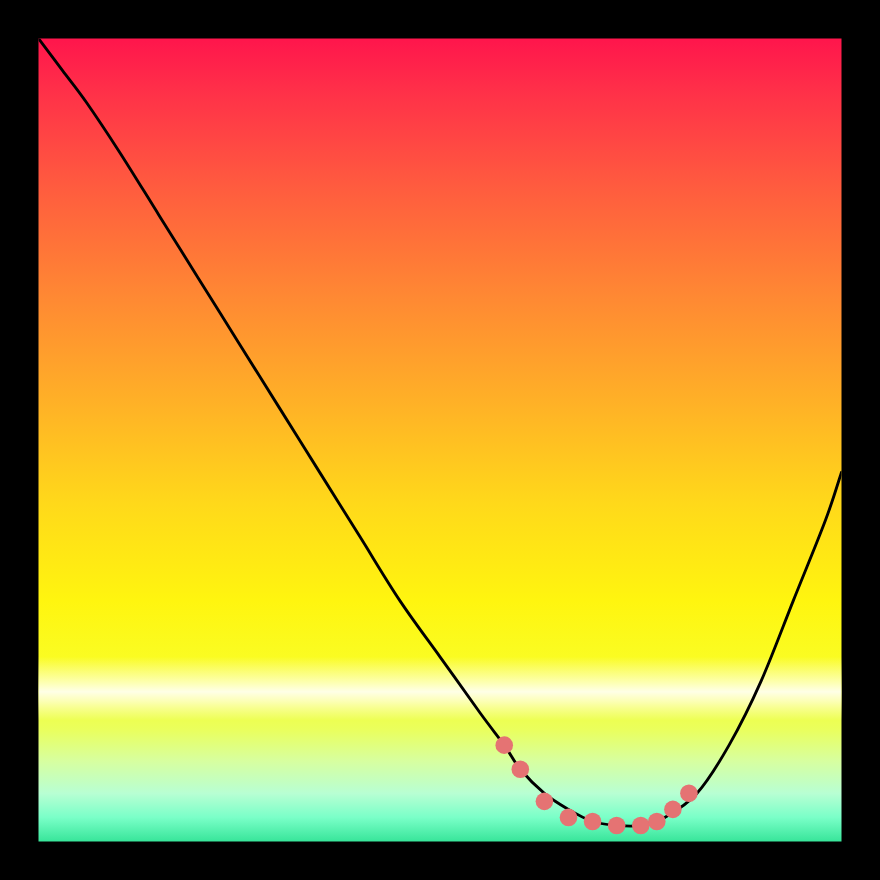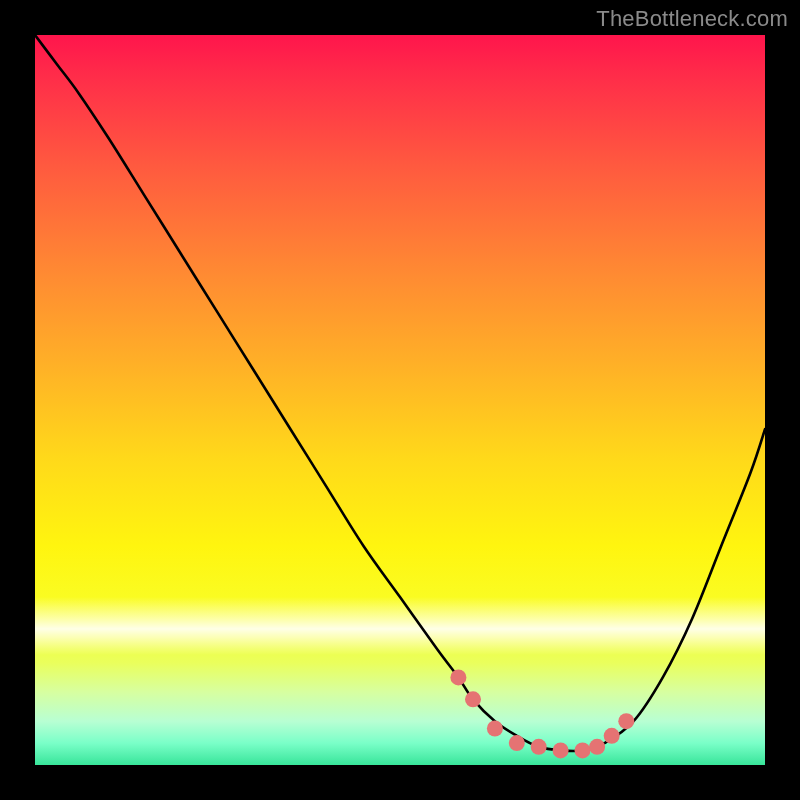--- a/index.html
+++ b/index.html
@@ -85,14 +85,13 @@
           <circle cx="481.8" cy="708.1" r="8" fill="#e57373" stroke="#c85a5a" stroke-width="0"></circle>
           <circle cx="503.7" cy="711.8" r="8" fill="#e57373" stroke="#c85a5a" stroke-width="0"></circle>
           <circle cx="525.6" cy="715.4" r="8" fill="#e57373" stroke="#c85a5a" stroke-width="0"></circle>
           <circle cx="547.5" cy="715.4" r="8" fill="#e57373" stroke="#c85a5a" stroke-width="0"></circle>
           <circle cx="562.1" cy="711.8" r="8" fill="#e57373" stroke="#c85a5a" stroke-width="0"></circle>
           <circle cx="576.7" cy="700.8" r="8" fill="#e57373" stroke="#c85a5a" stroke-width="0"></circle>
           <circle cx="591.3" cy="686.2" r="8" fill="#e57373" stroke="#c85a5a" stroke-width="0"></circle>
         </g>
     </svg>
   </div>
-  <div class="watermark">TheBottleneck.com</div>
 </div>
 
 </body></html>

